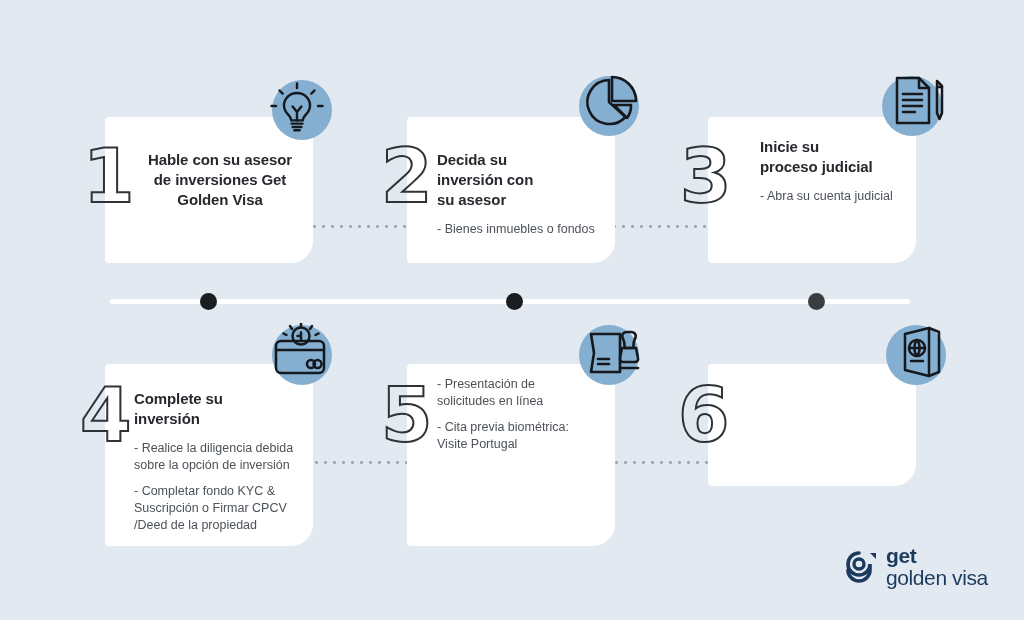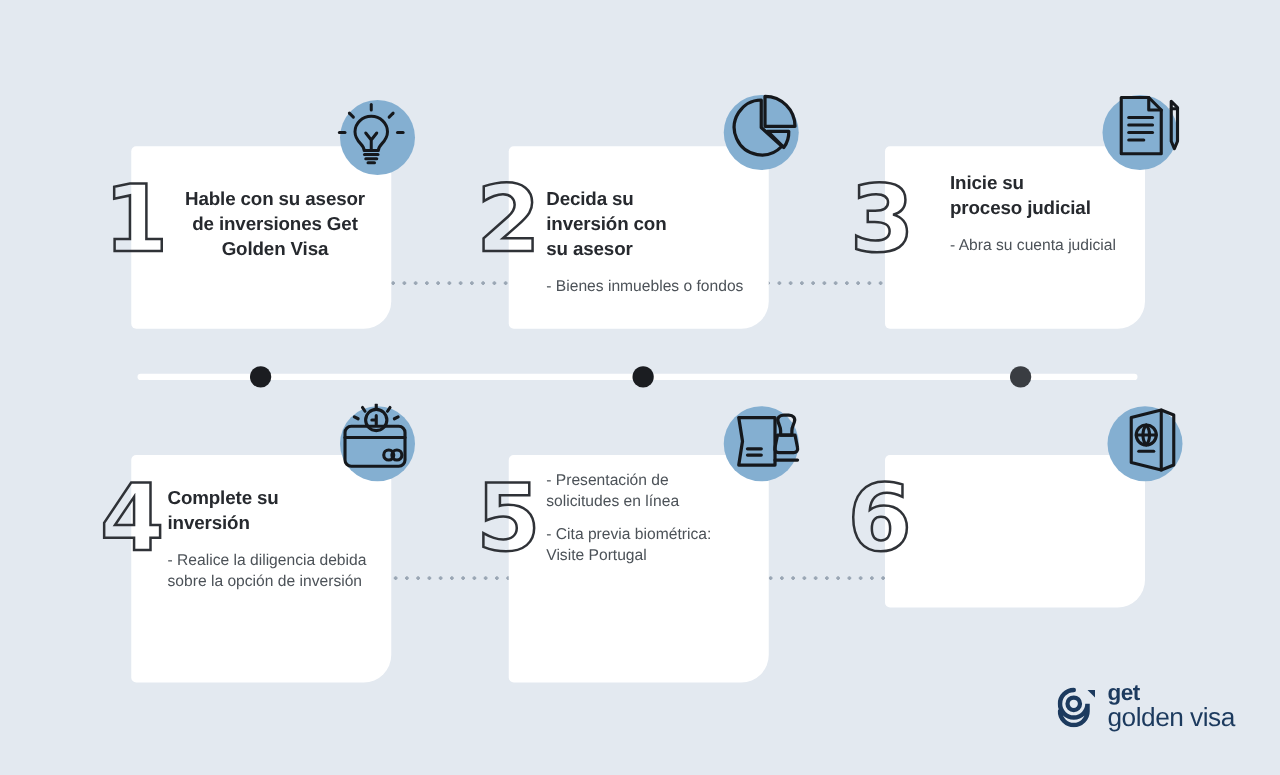--- a/index.html
+++ b/index.html
@@ -171,21 +171,21 @@
   }
   .logo-mark { width: 31px; height: 33px; }
   .logo-words {
     display: flex;
     flex-direction: column;
     line-height: 1.04;
   }
   .logo-line1 {
     font-family: "Liberation Sans", sans-serif;
     font-weight: bold;
-    font-size: 18px;
+    font-size: 21px;
     color: #1c3a5e;
     letter-spacing: -0.4px;
   }
   .logo-line2 {
     font-family: "Liberation Sans", sans-serif;
     font-size: 21px;
     color: #1c3a5e;
     letter-spacing: -0.4px;
   }
 </style>
@@ -241,20 +241,23 @@
       <li>- Abra su cuenta judicial</li>
     </ul>
   </div>
 
   <div class="card-body body4">
     <p class="card-title">Complete su
 inversión</p>
     <ul class="card-bullets">
       <li>- Realice la diligencia debida
 sobre la opción de inversión</li>
+      <li>- Completar fondo KYC &amp;
+Suscripción o Firmar CPCV
+/Deed de la propiedad</li>
     </ul>
   </div>
 
   <div class="card-body body5">
     <ul class="card-bullets">
       <li>- Presentación de
 solicitudes en línea</li>
       <li>- Cita previa biométrica:
 Visite Portugal</li>
     </ul>

